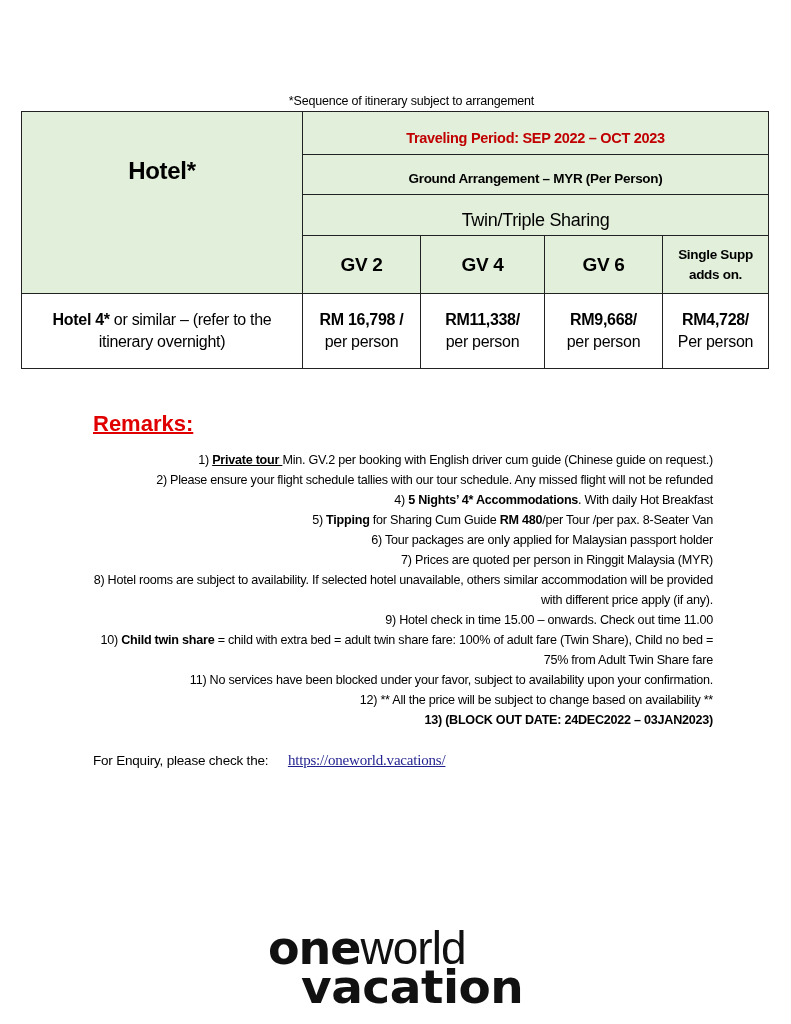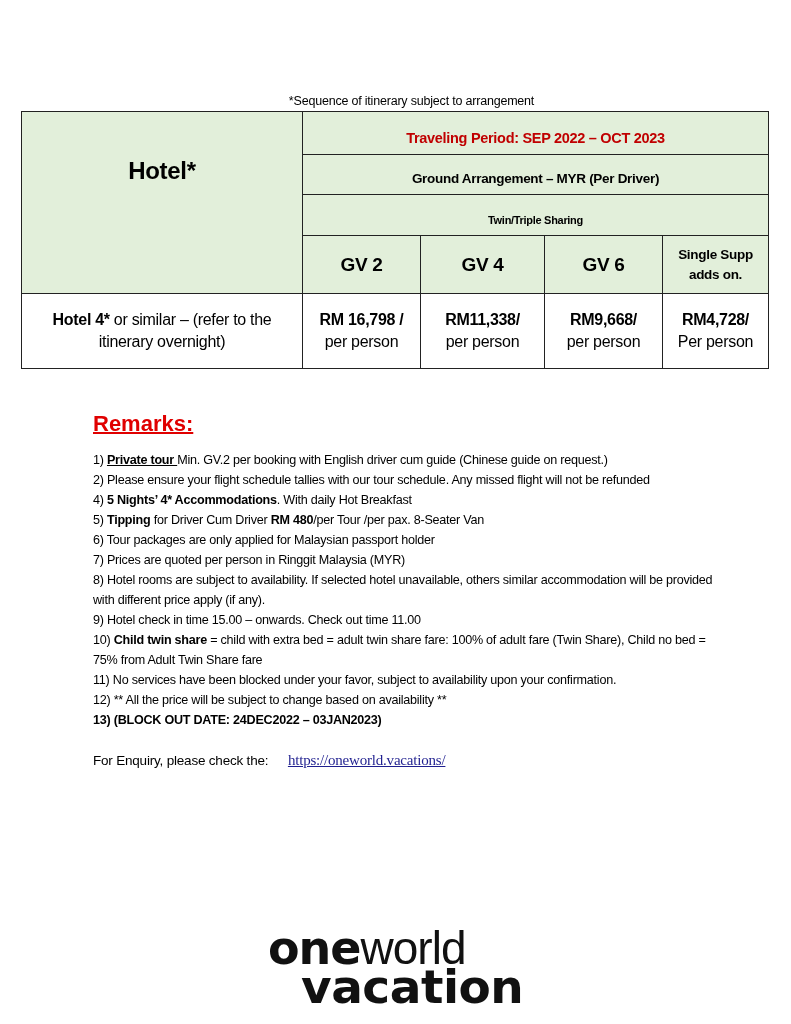--- a/index.html
+++ b/index.html
@@ -8,30 +8,30 @@
   .note { position: absolute; top: 94px; left: 16px; width: 791px; text-align: center;
           font-size: 12.5px; letter-spacing: -0.2px; }
   table.price { position: absolute; top: 111px; left: 21px; width: 747px; height: 258px;
                 border-collapse: collapse; table-layout: fixed; }
   table.price td { border: 1.5px solid #222; text-align: center; vertical-align: middle;
                    padding: 0; letter-spacing: -0.3px; }
   .hdr { background: #e2efda; }
   .hotel-hdr { font-size: 24px; font-weight: bold; padding-bottom: 64px !important; }
   .period { color: #c00000; font-weight: bold; font-size: 14.5px; padding-top: 10px !important; }
   .ground { font-weight: bold; font-size: 13.5px; padding-top: 8px !important; }
-  .twin { font-weight: bold; font-size: 11px; padding-top: 10px !important; }
+  .twin { font-weight: normal; font-size: 18px; padding-top: 10px !important; }
   .gv { font-weight: bold; font-size: 19px; }
   .supp { font-weight: bold; font-size: 13.5px; line-height: 20px; }
   .body-cell { font-size: 16px; line-height: 22px; }
   .body-cell b { font-weight: bold; }
   .remarks { position: absolute; left: 93px; top: 411px; width: 620px; }
   .remarks h2 { margin: 0 0 13px 0; color: #e00000; font-size: 22px; font-weight: bold;
                 text-decoration: underline; text-decoration-thickness: 2px; }
   .remarks ol { list-style: none; margin: 0; padding: 0; font-size: 12.6px; line-height: 20px;
-                letter-spacing: -0.25px; }
+                letter-spacing: -0.25px; text-align: right; }
   .remarks li { margin: 0; }
   .enquiry { margin-top: 22px; font-size: 13.5px; letter-spacing: -0.2px; }
   .enquiry a { color: #1f1f8f; font-family: "Liberation Serif", serif; font-size: 15px;
                text-decoration: underline; margin-left: 16px; }
   .logo { position: absolute; left: 268px; top: 930px; line-height: 0.82; color: #111; }
   .logo .l1 { font-size: 46px; letter-spacing: -1px; }
   .logo .l1 .one { font-weight: 900; font-family: "DejaVu Sans", sans-serif; }
   .logo .l1 .world { font-weight: normal; font-family: "Liberation Sans", sans-serif; margin-top: 48px; }
   .logo .l2 { font-size: 47px; font-weight: 900; font-family: "DejaVu Sans", sans-serif;
               letter-spacing: -0.5px; margin-left: 33px; }
@@ -48,21 +48,21 @@
       <col style="width:124px">
       <col style="width:118px">
       <col style="width:106px">
   </colgroup>
   <tbody>
       <tr style="height:43px">
     <td class="hdr hotel-hdr" rowspan="4">Hotel*</td>
     <td class="hdr period" colspan="4">Traveling Period: SEP 2022 – OCT 2023</td>
   </tr>
   <tr style="height:40px">
-    <td class="hdr ground" colspan="4">Ground Arrangement – MYR (Per Driver)</td>
+    <td class="hdr ground" colspan="4">Ground Arrangement – MYR (Per Person)</td>
   </tr>
   <tr style="height:41px">
     <td class="hdr twin" colspan="4">Twin/Triple Sharing</td>
   </tr>
   <tr style="height:58px">
     <td class="hdr gv">GV 2</td>
     <td class="hdr gv">GV 4</td>
     <td class="hdr gv">GV 6</td>
     <td class="hdr supp">
       <div>Single Supp</div>
@@ -92,21 +92,21 @@
   </tr>
 </tbody>
   </table>
 
 <div class="remarks">
   <h2>Remarks:</h2>
   <ol>
     <li><span>1) </span><b style="text-decoration:underline">Private tour </b><span>Min. GV.2 per booking with English driver cum guide (Chinese guide on request.)</span></li>
     <li><span>2) </span><span>Please ensure your flight schedule tallies with our tour schedule. Any missed flight will not be refunded</span></li>
     <li><span>4) </span><b>5 Nights’ 4* Accommodations</b><span>. With daily Hot Breakfast</span></li>
-    <li><span>5) </span><b>Tipping</b><span> for Driver Cum Driver </span><b>RM 480</b><span>/per Tour /per pax. 8-Seater Van</span></li>
+    <li><span>5) </span><b>Tipping</b><span> for Sharing Cum Guide </span><b>RM 480</b><span>/per Tour /per pax. 8-Seater Van</span></li>
     <li><span>6) </span><span>Tour packages are only applied for Malaysian passport holder</span></li>
     <li><span>7) </span><span>Prices are quoted per person in Ringgit Malaysia (MYR)</span></li>
     <li><span>8) </span><span>Hotel rooms are subject to availability. If selected hotel unavailable, others similar accommodation will be provided with different price apply (if any).</span></li>
     <li><span>9) </span><span>Hotel check in time 15.00 – onwards. Check out time 11.00</span></li>
     <li><span>10) </span><b>Child twin share</b><span> = child with extra bed = adult twin share fare: 100% of adult fare (Twin Share), Child no bed = 75% from Adult Twin Share fare</span></li>
     <li><span>11) </span><span>No services have been blocked under your favor, subject to availability upon your confirmation.</span></li>
     <li><span>12) </span><span>** All the price will be subject to change based on availability **</span></li>
     <li><b>13) </b><b>(BLOCK OUT DATE: 24DEC2022 – 03JAN2023)</b></li>
   </ol>
   <div class="enquiry">

